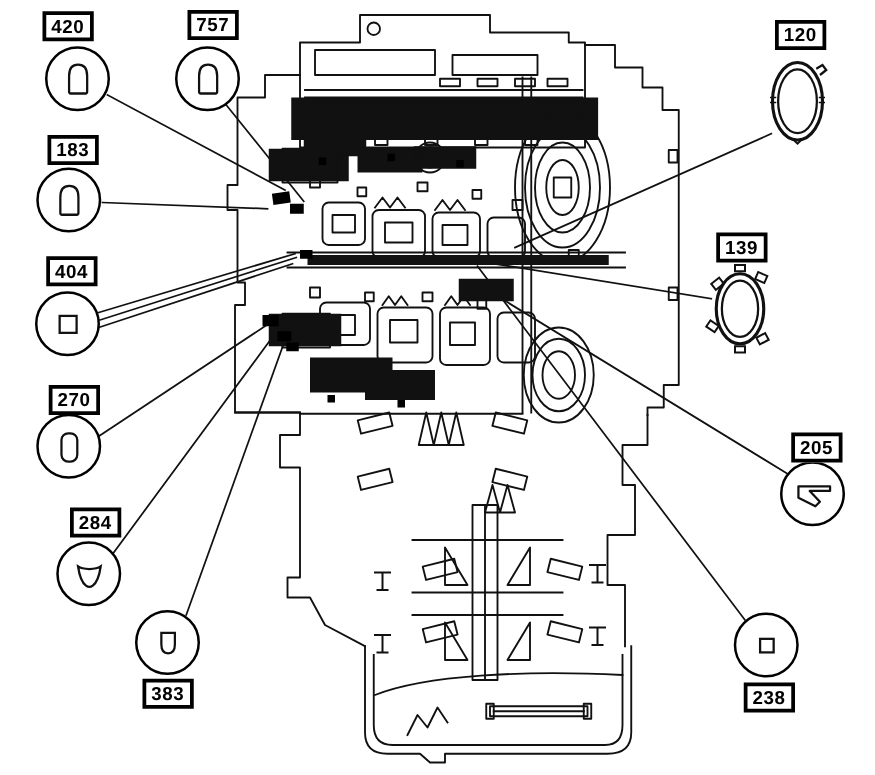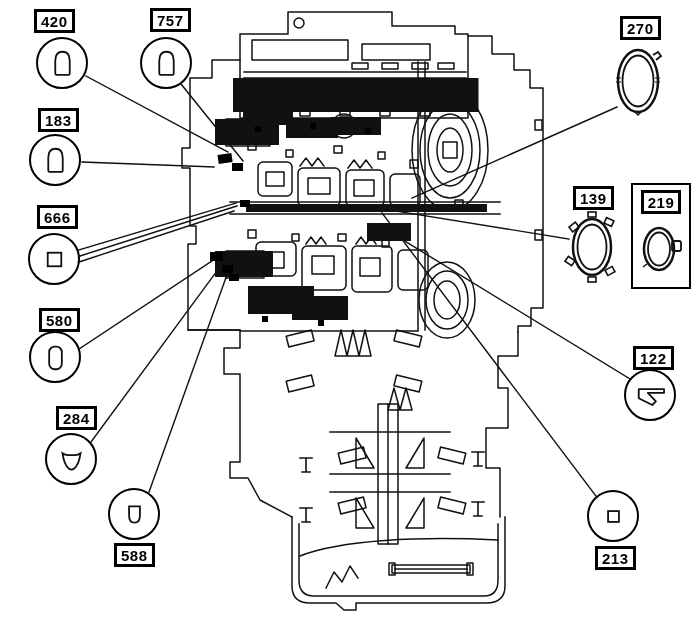--- a/index.html
+++ b/index.html
@@ -206,30 +206,30 @@
 
   <div class="co-box" style="left:38px;top:108px">183</div>
   <div class="co-circle" style="left:29px;top:134px">
     <span>
       <svg width="47" height="47" viewBox="0 0 52 52">
           <path d="M18,37 L18,23 Q18,13 26,13 Q34,13 34,23 L34,37 Q34,38.5 32.5,38.5 L19.5,38.5 Q18,38.5 18,37 Z" fill="none" stroke="#111" stroke-width="2"></path>
         </svg>
     </span>
   </div>
 
-  <div class="co-box" style="left:37px;top:205px">666</div>
+  <div class="co-box" style="left:37px;top:205px">404</div>
   <div class="co-circle" style="left:28px;top:233px">
     <span>
       <svg width="47" height="47" viewBox="0 0 52 52">
           <rect x="18.5" y="18.5" width="15" height="15" fill="none" stroke="#111" stroke-width="2"></rect>
         </svg>
     </span>
   </div>
 
-  <div class="co-box" style="left:39px;top:308px">580</div>
+  <div class="co-box" style="left:39px;top:308px">270</div>
   <div class="co-circle" style="left:29px;top:331px">
     <span>
       <svg width="47" height="47" viewBox="0 0 52 52">
           <rect x="19" y="14" width="14" height="25" rx="6" fill="none" stroke="#111" stroke-width="2"></rect>
         </svg>
     </span>
   </div>
 
   <div class="co-box" style="left:56px;top:406px">284</div>
   <div class="co-circle" style="left:45px;top:433px">
@@ -240,23 +240,23 @@
     </span>
   </div>
 
   <div class="co-circle" style="left:108px;top:488px">
     <span>
       <svg width="47" height="47" viewBox="0 0 52 52">
           <path d="M20,17 L32,17 L32,27 Q32,35 26,35 Q20,35 20,27 Z" fill="none" stroke="#111" stroke-width="2"></path>
         </svg>
     </span>
   </div>
-  <div class="co-box" style="left:114px;top:543px">588</div>
-
-  <div class="co-box" style="left:620px;top:16px">270</div>
+  <div class="co-box" style="left:114px;top:543px">383</div>
+
+  <div class="co-box" style="left:620px;top:16px">120</div>
   <div class="co-part" style="left:610px;top:42px">
     <svg width="56" height="78" viewBox="0 0 56 78">
       <g fill="none" stroke="#111">
         <ellipse cx="28" cy="39" rx="20" ry="31" stroke-width="2.5"></ellipse>
         <ellipse cx="28" cy="39" rx="15.5" ry="25.5" stroke-width="1.8"></ellipse>
         <path d="M43,13 l5,-3 l3,4 l-5,4" stroke-width="1.8"></path>
         <path d="M6,36 h5 M6,40 h5 M45,36 h5 M45,40 h5" stroke-width="1.2"></path>
         <path d="M25,70 l3,3 l3,-3" stroke-width="1.5"></path>
       </g>
     </svg>
@@ -271,45 +271,32 @@
         <rect x="6" y="14" width="8" height="6" transform="rotate(-38 10 17)" stroke-width="1.6"></rect>
         <rect x="41" y="9" width="8" height="6" transform="rotate(24 45 12)" stroke-width="1.6"></rect>
         <rect x="2" y="48" width="8" height="6" transform="rotate(34 6 51)" stroke-width="1.6"></rect>
         <rect x="42" y="58" width="8" height="6" transform="rotate(-28 46 61)" stroke-width="1.6"></rect>
         <rect x="24" y="2" width="8" height="5" stroke-width="1.6"></rect>
         <rect x="24" y="67" width="8" height="5" stroke-width="1.6"></rect>
       </g>
     </svg>
   </div>
 
-  <div class="enclosure" style="left:631px;top:183px;width:56px;height:102px">
-    <div class="co-box">219</div>
-    <div class="co-part">
-      <svg width="48" height="64" viewBox="0 0 48 64">
-        <g fill="none" stroke="#111">
-          <ellipse cx="22" cy="32" rx="15" ry="21" stroke-width="2.5"></ellipse>
-          <ellipse cx="22" cy="32" rx="11" ry="16.5" stroke-width="1.8"></ellipse>
-          <rect x="35" y="24" width="9" height="10" rx="2" stroke-width="1.8"></rect>
-          <path d="M10,47 l-4,3" stroke-width="1.5"></path>
-        </g>
-      </svg>
-    </div>
-  </div>
-
-  <div class="co-box" style="left:633px;top:346px">122</div>
+
+  <div class="co-box" style="left:633px;top:346px">205</div>
   <div class="co-circle" style="left:624px;top:369px">
     <span>
       <svg width="47" height="47" viewBox="0 0 52 52">
           <path d="M13,29 L13,19 L41,19 L41,23 L23,23 L32,32.5 L28,36.5 Z" fill="none" stroke="#111" stroke-width="2" stroke-linejoin="round"></path>
         </svg>
     </span>
   </div>
 
   <div class="co-circle" style="left:587px;top:490px">
     <span>
       <svg width="47" height="47" viewBox="0 0 52 52">
           <rect x="20" y="20" width="12" height="12" fill="none" stroke="#111" stroke-width="2"></rect>
         </svg>
     </span>
   </div>
-  <div class="co-box" style="left:595px;top:546px">213</div>
+  <div class="co-box" style="left:595px;top:546px">238</div>
 
 </div>
 
 </body></html>

